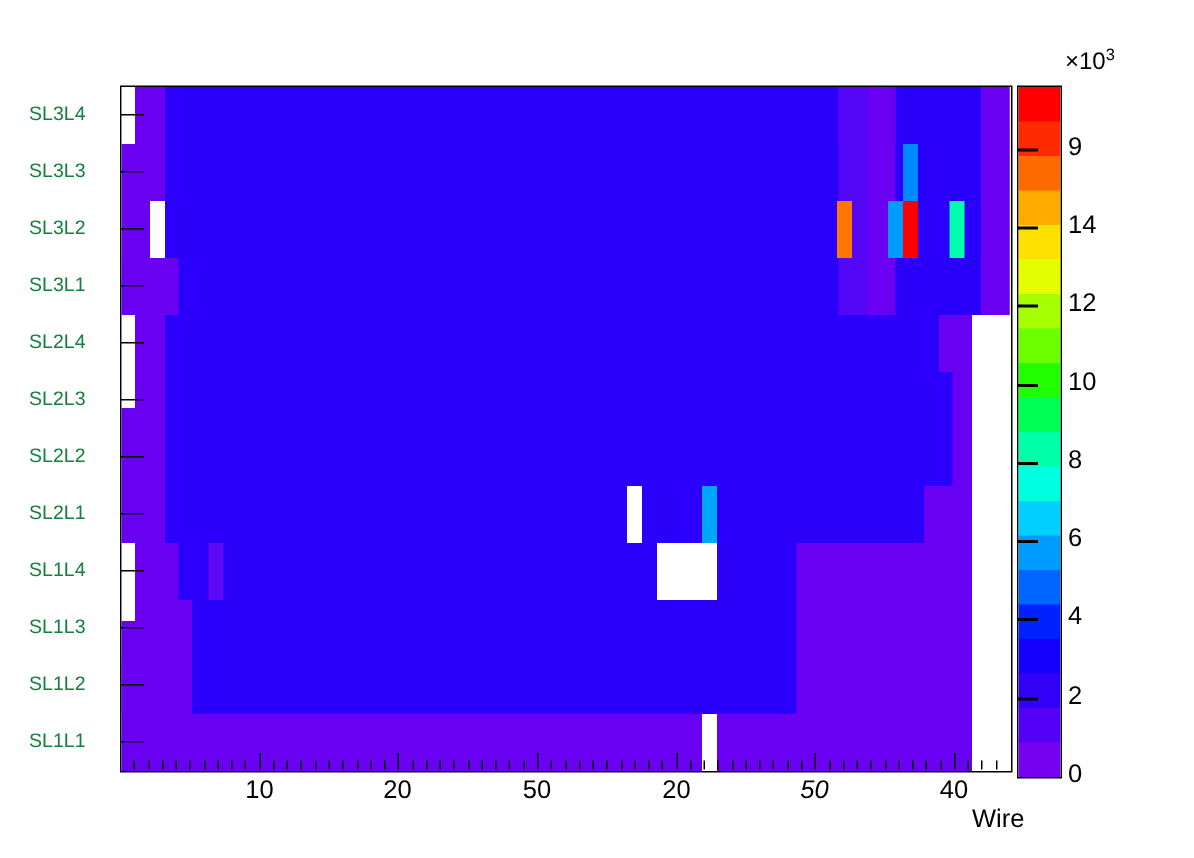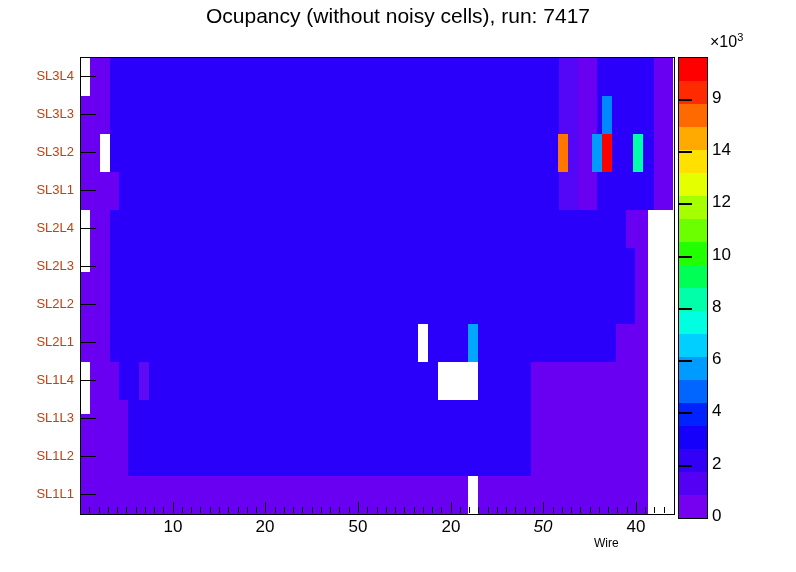--- a/index.html
+++ b/index.html
@@ -20,50 +20,49 @@
     background:#ffffff;border:1px solid #000;box-sizing:content-box;
     overflow:hidden;
   }
   #cells{position:absolute;left:0;top:0;width:593px;height:456px;}
   .cell{position:absolute;}
 
   
   .ytick{position:absolute;left:80px;height:1px;background:#000;}
   .ytick-major{width:16px;}
   .ylabel{
-    position:absolute;right:722px;text-align:right;font-size:13px;color:#c2410c;
+    position:absolute;right:739px;text-align:right;font-size:13px;color:#15803d;
     white-space:nowrap;
   }
   .xtick{position:absolute;width:1px;background:#000;}
   .xtick-minor{height:6px;}
   .xtick-major{height:11px;}
   .xlabel{
     position:absolute;font-size:17px;color:#000;text-align:center;width:40px;
   }
   #xaxis-title{
-    position:absolute;font-size:12px;color:#000;left:594px;top:536px;
+    position:absolute;font-size:17px;color:#000;left:648px;top:536px;
   }
 
   
   #cbar-frame{
     position:absolute;left:678px;top:57px;width:28px;height:460px;
     border:1px solid #000;box-sizing:content-box;overflow:hidden;
   }
   .cbar-seg{position:absolute;left:0;width:28px;}
   .cbtick{position:absolute;left:678px;width:14px;height:2px;background:#000;}
   .cblabel{position:absolute;left:712px;font-size:17px;color:#000;}
   #cb-exp{position:absolute;left:710px;top:31px;font-size:16px;color:#000;}
   #cb-exp sup{font-size:11px;vertical-align:super;}
 </style>
 </head>
 <body>
 
 <div id="root">
 
-  <div id="title">Ocupancy (without noisy cells), run: 7417</div>
 
   <div id="plot-frame">
     <div id="cells">
         <div class="cell" style="left: 0px; top: 0px; width: 29px; height: 456px; background: rgb(106, 0, 242);"></div>
         <div class="cell" style="left: 0px; top: 418px; width: 593px; height: 38px; background: rgb(106, 0, 242);"></div>
         <div class="cell" style="left: 29px; top: 0px; width: 563px; height: 418px; background: rgb(42, 0, 251);"></div>
         <div class="cell" style="left: 0px; top: 114px; width: 38px; height: 38px; background: rgb(106, 0, 242);"></div>
         <div class="cell" style="left: 0px; top: 152px; width: 29px; height: 38px; background: rgb(106, 0, 242);"></div>
         <div class="cell" style="left: 0px; top: 190px; width: 29px; height: 38px; background: rgb(106, 0, 242);"></div>
         <div class="cell" style="left: 0px; top: 228px; width: 29px; height: 38px; background: rgb(106, 0, 242);"></div>

